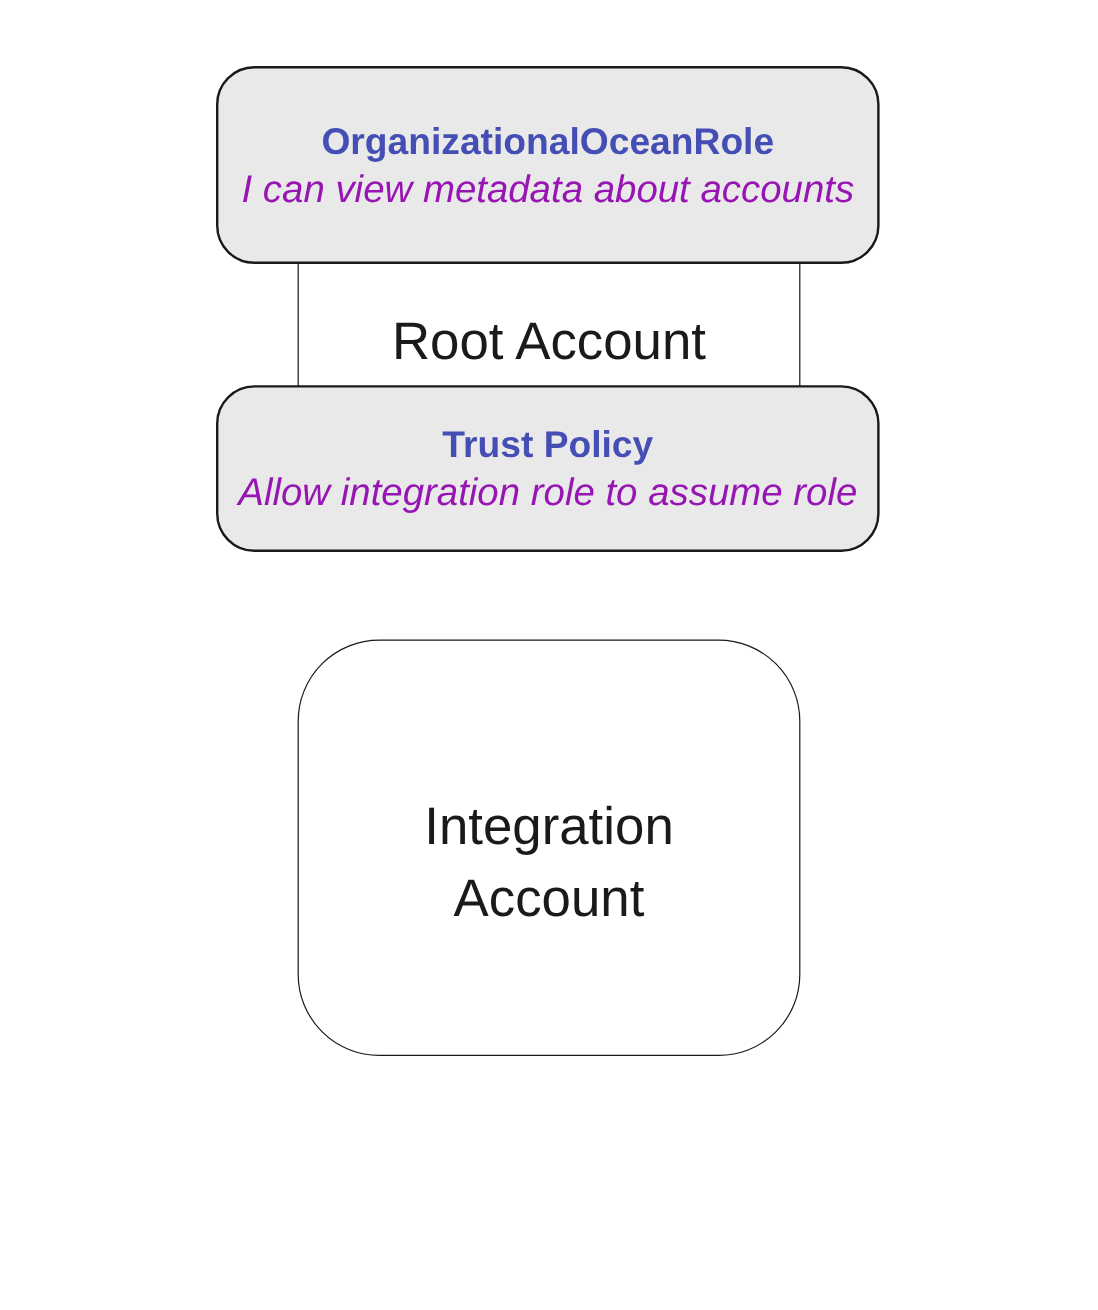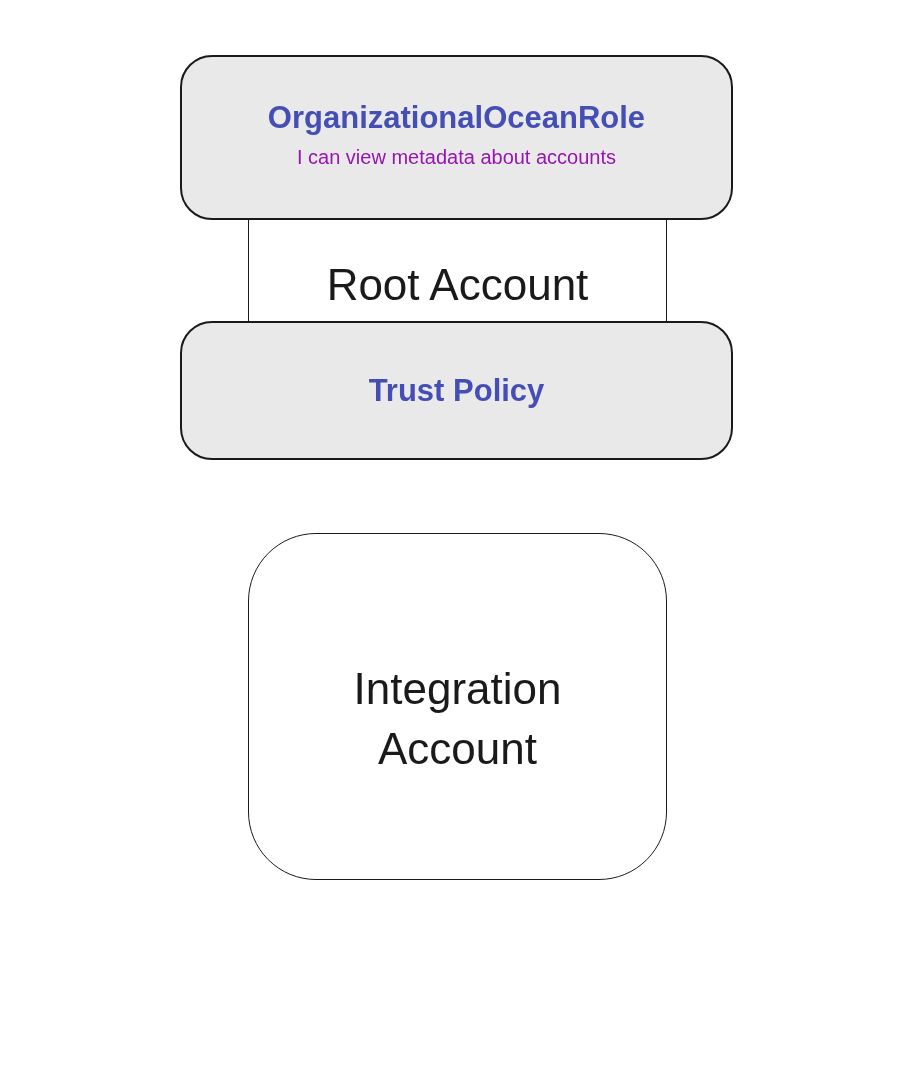--- a/index.html
+++ b/index.html
@@ -53,21 +53,22 @@
   .node-trust { top: 321px; height: 139px; }
   .node-readonly { top: 793px; height: 167px; }
   .node-title {
     font-size: 31px;
     font-weight: bold;
     line-height: 40px;
     color: var(--title-color);
     white-space: nowrap;
   }
   .node-desc {
-    font-size: 20px;
+    font-size: 32px;
+    font-style: italic;
     line-height: 39px;
     color: var(--description-color);
     white-space: nowrap;
   }
   .cluster-label {
     position: absolute;
     z-index: 3;
     display: flex;
     align-items: center;
     justify-content: center;
@@ -102,16 +103,17 @@
     <span class="label-text">Integration Account</span>
   </div>
 
   <div class="node node-org">
     <div class="node-title">OrganizationalOceanRole</div>
     <div class="node-desc">I can view metadata about accounts</div>
   </div>
 
   <div class="node node-trust">
     <div class="node-title">Trust Policy</div>
+    <div class="node-desc">Allow integration role to assume role</div>
   </div>
 
 
 </div>
 
 </body></html>

